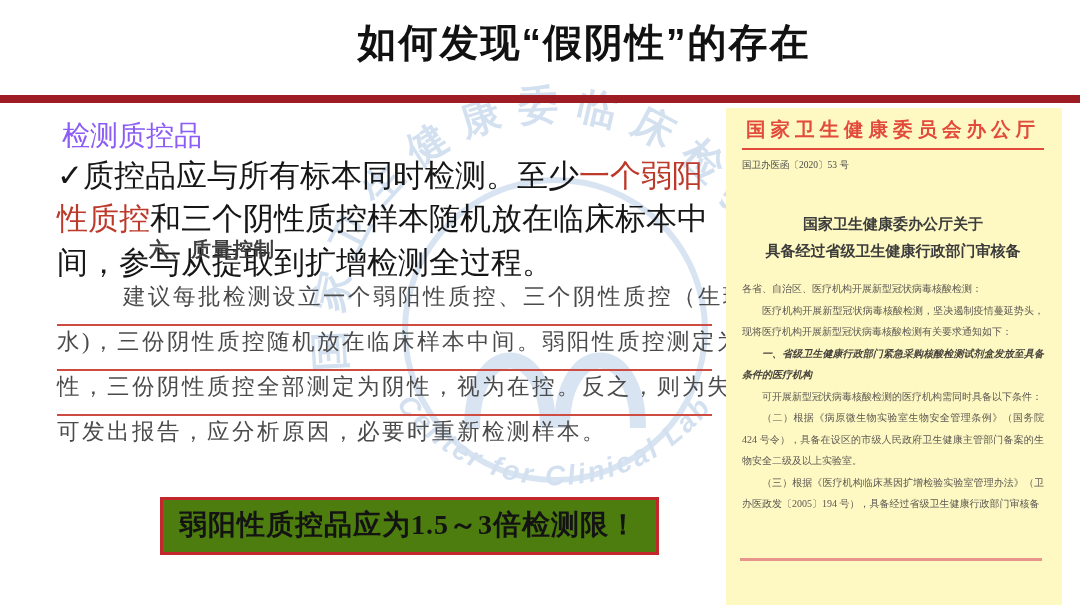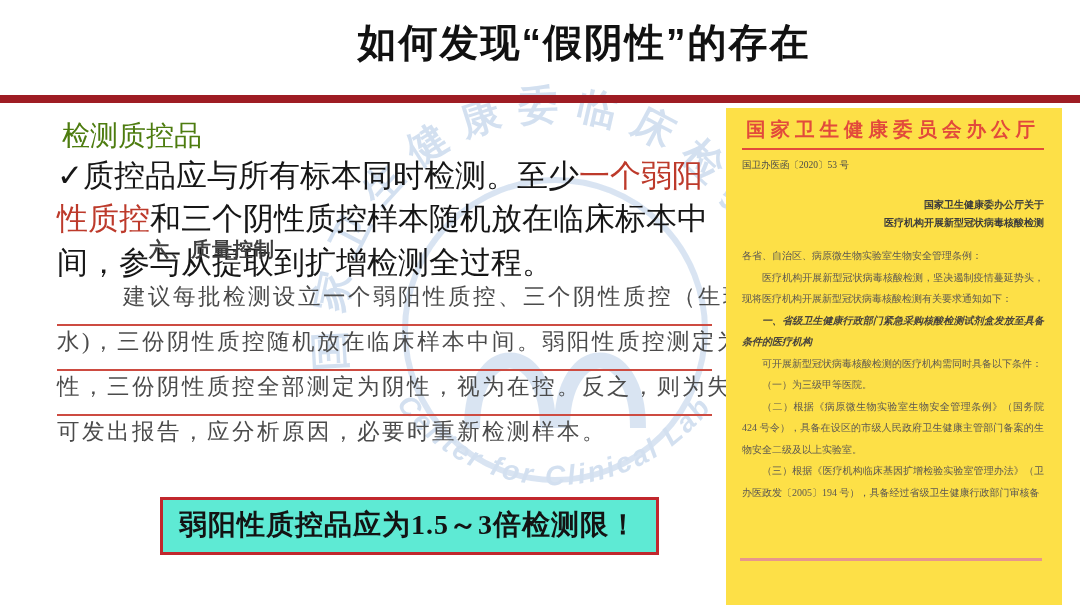--- a/index.html
+++ b/index.html
@@ -14,21 +14,21 @@
   .slide-title{
     position:absolute;top:16px;left:0;width:100%;text-align:center;z-index:2;
     font-size:39px;font-weight:900;color:#111111;letter-spacing:2px;
     font-family:"Liberation Sans","DejaVu Sans",sans-serif;
     padding-left:44px;
   }
   .accent-bar{position:absolute;top:95px;left:0;width:1080px;height:8px;z-index:2;}
   
   .left-heading{
     position:absolute;left:62px;top:117px;z-index:2;
-    font-size:28px;color:#4d7c0f;font-family:"Liberation Serif","DejaVu Serif",serif;
+    font-size:28px;color:#8b5cf6;font-family:"Liberation Serif","DejaVu Serif",serif;
   }
   .bullet-para{
     position:absolute;left:57px;top:154px;width:665px;z-index:2;
     font-size:31px;line-height:1.4;color:#161616;
     font-family:"Liberation Serif","DejaVu Serif",serif;
   }
   .bullet-para .hl{color:#bd3a2b;}
   .excerpt{
     position:absolute;left:57px;top:236px;width:655px;z-index:2;
     font-family:"Liberation Serif","DejaVu Serif",serif;color:#4b4b4b;
@@ -36,38 +36,38 @@
   .excerpt-heading{font-size:20px;font-weight:bold;color:#3f3f3f;margin-left:92px;letter-spacing:1px;}
   .excerpt-lines{margin-top:18px;}
   .excerpt-line{
     font-size:22.5px;letter-spacing:2.5px;line-height:32px;height:45px;
     box-sizing:border-box;white-space:nowrap;
   }
   .excerpt-line.underline{border-bottom:2px solid #cd4b41;}
   .excerpt-line.indent{padding-left:66px;}
   .callout{
     position:absolute;left:160px;top:497px;z-index:2;
-    border:3px solid #c1272d;background:#5eead4;
+    border:3px solid #c1272d;background:#4d7c0f;
     padding:6px 18px 8px 16px;
     font-size:28px;font-weight:bold;color:#131313;letter-spacing:1px;
     font-family:"Liberation Serif","DejaVu Serif",serif;white-space:nowrap;
   }
   
   .gov-doc{
     position:absolute;left:726px;top:108px;width:336px;height:497px;z-index:2;
-    background:#fde047;box-sizing:border-box;padding:8px 18px 0 16px;
+    background:#fef9c3;box-sizing:border-box;padding:8px 18px 0 16px;
     font-family:"Liberation Serif","DejaVu Serif",serif;
   }
   .doc-agency{
     text-align:center;font-size:19.5px;font-weight:bold;color:#e24a3b;
     letter-spacing:5px;white-space:nowrap;
   }
   .doc-rule{height:2px;background:#e24a3b;margin-top:5px;}
   .doc-number{text-align:left;font-size:9.5px;color:#4a4a4a;margin:9px 8px 0 0;}
-  .doc-title{margin-top:24px;text-align:right;font-size:10px;font-weight:bold;line-height:1.8;color:#3c3c3c;}
+  .doc-title{margin-top:39px;text-align:center;font-size:15px;font-weight:bold;line-height:1.8;color:#3c3c3c;}
   .doc-body{margin-top:13px;font-size:10px;line-height:2.15;color:#5d5852;text-align:justify;}
   .doc-body p{margin:0;}
   .doc-body p.indent{text-indent:2em;}
   .doc-body p.bold{font-weight:bold;color:#49443d;font-style:italic;}
   .doc-bottom-line{position:absolute;left:14px;right:20px;bottom:44px;height:3px;background:#e8968b;}
 </style>
 </head>
 <body>
 
 <svg class="watermark" viewBox="0 0 1080 607" xmlns="http://www.w3.org/2000/svg" aria-hidden="true">
@@ -108,25 +108,24 @@
 </div>
 
 <div class="callout">弱阳性质控品应为1.5～3倍检测限！</div>
 
 <div class="gov-doc">
   <div class="doc-agency">国家卫生健康委员会办公厅</div>
   <div class="doc-rule"></div>
   <div class="doc-number">国卫办医函〔2020〕53 号</div>
   <div class="doc-title">
     <div>国家卫生健康委办公厅关于</div>
-    <div>医疗机构开展新型冠状病毒核酸检测</div>
+    <div>具备经过省级卫生健康行政部门审核备</div>
   </div>
   <div class="doc-body" id="doc-body">
-      <p class="">各省、自治区、病原微生物实验室生物安全管理条例：</p>
+      <p class="">各省、自治区、医疗机构开展新型冠状病毒核酸检测：</p>
       <p class="indent">医疗机构开展新型冠状病毒核酸检测，坚决遏制疫情蔓延势头，现将医疗机构开展新型冠状病毒核酸检测有关要求通知如下：</p>
       <p class="bold indent">一、省级卫生健康行政部门紧急采购核酸检测试剂盒发放至具备条件的医疗机构</p>
       <p class="indent">可开展新型冠状病毒核酸检测的医疗机构需同时具备以下条件：</p>
-      <p class="indent">（一）为三级甲等医院。</p>
       <p class="indent">（二）根据《病原微生物实验室生物安全管理条例》（国务院424 号令），具备在设区的市级人民政府卫生健康主管部门备案的生物安全二级及以上实验室。</p>
       <p class="indent">（三）根据《医疗机构临床基因扩增检验实验室管理办法》（卫办医政发〔2005〕194 号），具备经过省级卫生健康行政部门审核备</p>
     </div>
   <div class="doc-bottom-line"></div>
 </div>
 
 </body></html>

